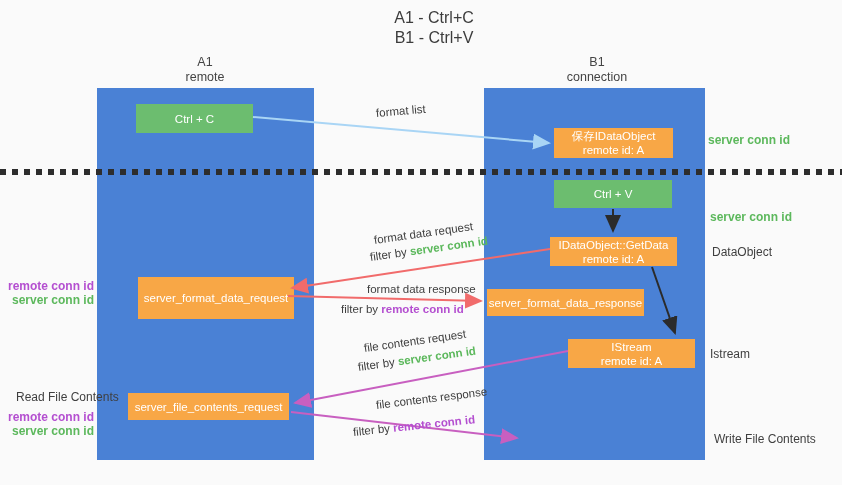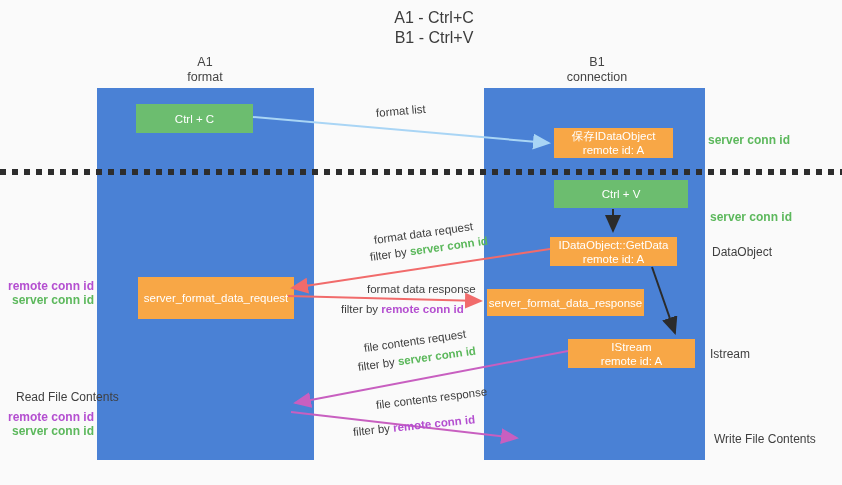--- a/index.html
+++ b/index.html
@@ -26,40 +26,40 @@
 
 <div class="canvas">
 
   <div class="title">
     <div>A1 - Ctrl+C</div>
     <div>B1 - Ctrl+V</div>
   </div>
 
   <div class="col-header" style="left:205px;top:55px;">
     <div>A1</div>
-    <div>format</div>
+    <div>remote</div>
   </div>
   <div class="col-header" style="left:597px;top:55px;">
     <div>B1</div>
     <div>connection</div>
   </div>
 
   <div class="col col-left"></div>
   <div class="col col-right"></div>
 
   <div class="node green" style="left:136px;top:104px;width:117px;height:29px;">
     <span>Ctrl + C</span>
   </div>
 
   <div class="node orange" style="left:554px;top:128px;width:119px;height:30px;">
     <span>保存IDataObject</span>
     <span>remote id: A</span>
   </div>
 
-  <div class="node green" style="left:554px;top:180px;width:134px;height:28px;">
+  <div class="node green" style="left:554px;top:180px;width:118px;height:28px;">
     <span>Ctrl + V</span>
   </div>
 
   <div class="node orange" style="left:550px;top:237px;width:127px;height:29px;">
     <span>IDataObject::GetData</span>
     <span>remote id: A</span>
   </div>
 
   <div class="node orange" style="left:138px;top:277px;width:156px;height:42px;">
     <span>server_format_data_request</span>
@@ -67,20 +67,23 @@
 
   <div class="node orange" style="left:487px;top:289px;width:157px;height:27px;">
     <span>server_format_data_response</span>
   </div>
 
   <div class="node orange" style="left:568px;top:339px;width:127px;height:29px;">
     <span>IStream</span>
     <span>remote id: A</span>
   </div>
 
+  <div class="node orange" style="left:128px;top:393px;width:161px;height:27px;">
+    <span>server_file_contents_request</span>
+  </div>
 
 
   <div class="side-label green-t" style="left:708px;top:133px;">server conn id</div>
   <div class="side-label green-t" style="left:710px;top:210px;">server conn id</div>
   <div class="side-label" style="left:712px;top:245px;">DataObject</div>
   <div class="side-label" style="left:710px;top:347px;">Istream</div>
   <div class="side-label" style="left:714px;top:432px;">Write File Contents</div>
 
   <div class="left-stack" style="right:748px;top:279px;">
     <div class="purple-t">remote conn id</div>

